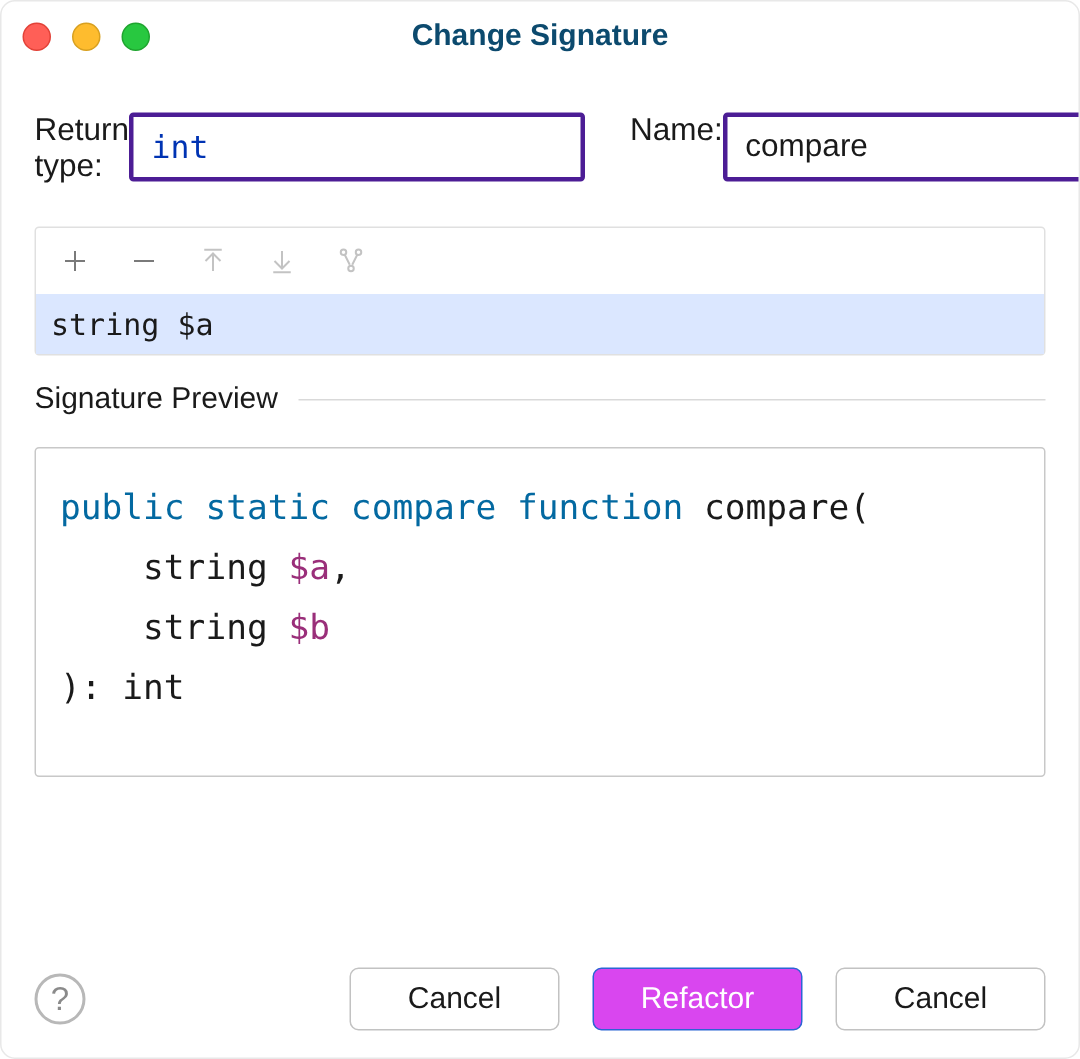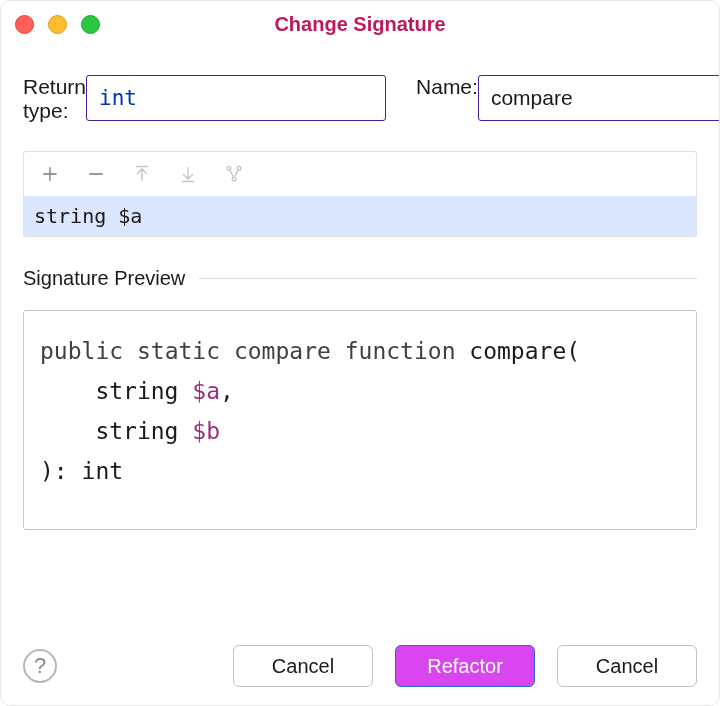--- a/index.html
+++ b/index.html
@@ -26,40 +26,40 @@
   .tl { width: 19px; height: 19px; border-radius: 50%; }
   .tl.red   { background: #ff5f57; border: 1px solid #e24238; }
   .tl.yel   { background: #febc2e; border: 1px solid #d8a020; }
   .tl.grn   { background: #28c840; border: 1px solid #1fa52f; }
   .title {
     position: absolute;
     left: 0; right: 0;
     text-align: center;
     font-weight: 600;
     font-size: 20px;
-    color: #be185d;
+    color: #0c4a6e;
     pointer-events: none;
   }
   .content { padding: 10px 22px 18px 22px; }
   .row1 {
     display: flex;
     gap: 30px;
     margin-top: 18px;
   }
   .fld { display: flex; flex-direction: row; }
   .fld.return { flex: 1 1 55%; }
   .fld.name   { flex: 1 1 45%; }
   .lbl {
     font-size: 21px;
     color: #1a1a1a;
     margin-bottom: 12px;
   }
   .tin {
     height: 46px;
-    border: 1px solid #4c1d95;
+    border: 3px solid #4c1d95;
     border-radius: 3px;
     padding: 0 12px;
     font-size: 21px;
     font-family: inherit;
     color: #1a1a1a;
     outline: none;
   }
   .tin.code { color: #0033b3; font-family: "Menlo","Consolas",monospace; }
   .paramsbox {
     margin-top: 16px;
@@ -82,21 +82,21 @@
   .ticon svg { stroke: currentColor; fill: none; stroke-width: 1.6; }
   .ticon.dim { color: #c3c3c3; }
   .paramrow {
     background: #dbe7ff;
     padding: 8px 10px;
     font-family: "Menlo","Consolas",monospace;
     font-size: 20px;
     color: #1a1a1a;
   }
   .sigheader {
-    margin-top: 30px;
+    margin-top: 18px;
     display: flex;
     align-items: center;
     gap: 14px;
   }
   .sigline {
     flex: 1;
     height: 1px;
     background: #d9d9d9;
   }
   .sigbox {
@@ -104,21 +104,21 @@
     border: 1px solid #c8c8c8;
     border-radius: 3px;
     padding: 20px 16px 30px 16px;
     font-family: "Menlo","Consolas",monospace;
     font-size: 23px;
     line-height: 40px;
     min-height: 220px;
     white-space: pre;
     overflow: auto;
   }
-  .kw { color: #404040; margin-top: 14px; }
+  .kw { color: #0369a1; margin-top: 14px; }
   .var { color: #9a2f7a; }
   .punct { color: #1a1a1a; }
   .footer {
     position: absolute;
     left: 0; right: 0; bottom: 0;
     padding: 14px 22px 18px 22px;
     display: flex;
     align-items: center;
     gap: 22px;
   }

